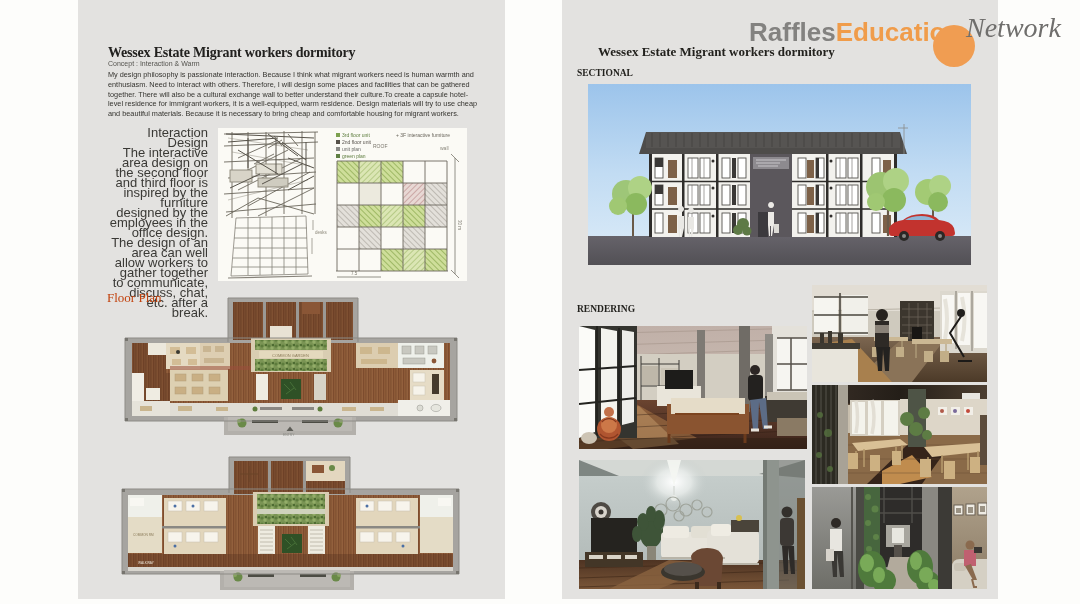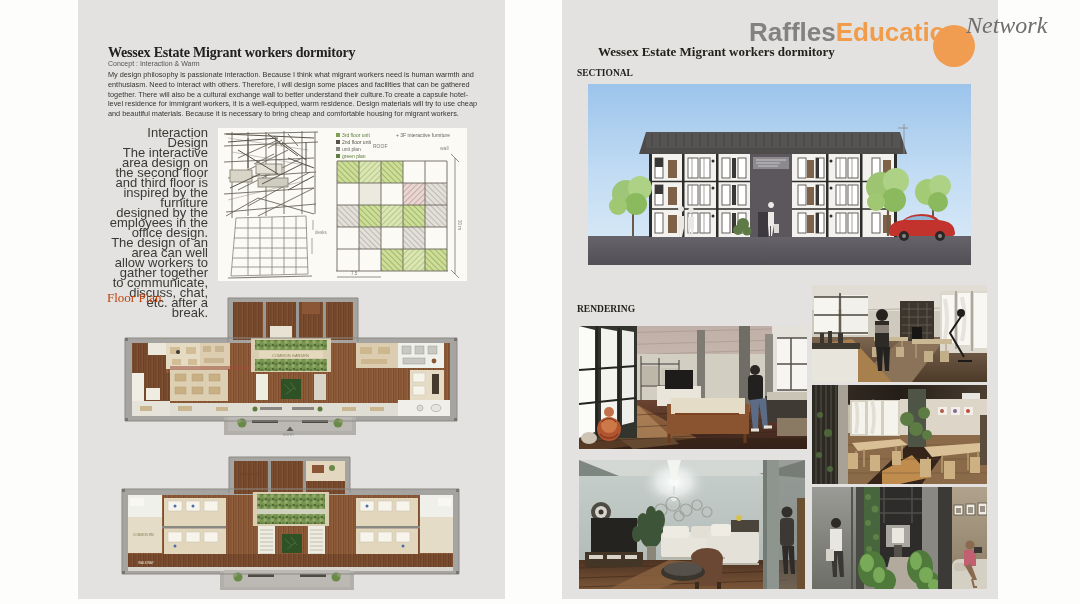--- a/index.html
+++ b/index.html
@@ -383,21 +383,21 @@
       <rect x="336" y="33" width="3" height="3"></rect>
       <rect x="2" y="115" width="3" height="3"></rect>
       <rect x="336" y="115" width="3" height="3"></rect>
     </g>
 </svg>
 
 <div class="abs" style="left:749px;top:17px;font-size:26px;font-weight:bold;color:#838280;">Raffles<span style="color:#f09c4a;">Education</span></div>
 
 <div class="abs" style="left:933px;top:25px;width:42px;height:42px;border-radius:50%;background:#f09d52;"></div>
 
-<div class="abs" style="left:966px;top:12px;font-family:'Liberation Serif',serif;font-style:italic;font-size:24px;color:#6f6e6c;">Network</div>
+<div class="abs" style="left:966px;top:12px;font-family:'Liberation Serif',serif;font-style:italic;font-size:28px;color:#6f6e6c;">Network</div>
 
 <div class="abs" style="left:598px;top:44px;font-family:'Liberation Serif',serif;font-weight:bold;font-size:13px;color:#23221e;">Wessex Estate Migrant workers dormitory</div>
 
 <div class="abs" style="left:577px;top:68px;font-family:'Liberation Serif',serif;font-weight:bold;font-size:9.5px;letter-spacing:0px;color:#23221e;text-align:center;">SECTIONAL</div>
 
 <svg class="abs" style="left:588px;top:84px;" width="383" height="181" viewBox="0 0 383 181">
   <defs>
     <linearGradient id="sky" x1="0" y1="0" x2="0" y2="1">
       <stop offset="0" stop-color="#9cc4eb"></stop>
         <stop offset="0.5" stop-color="#c2dcf3"></stop>

